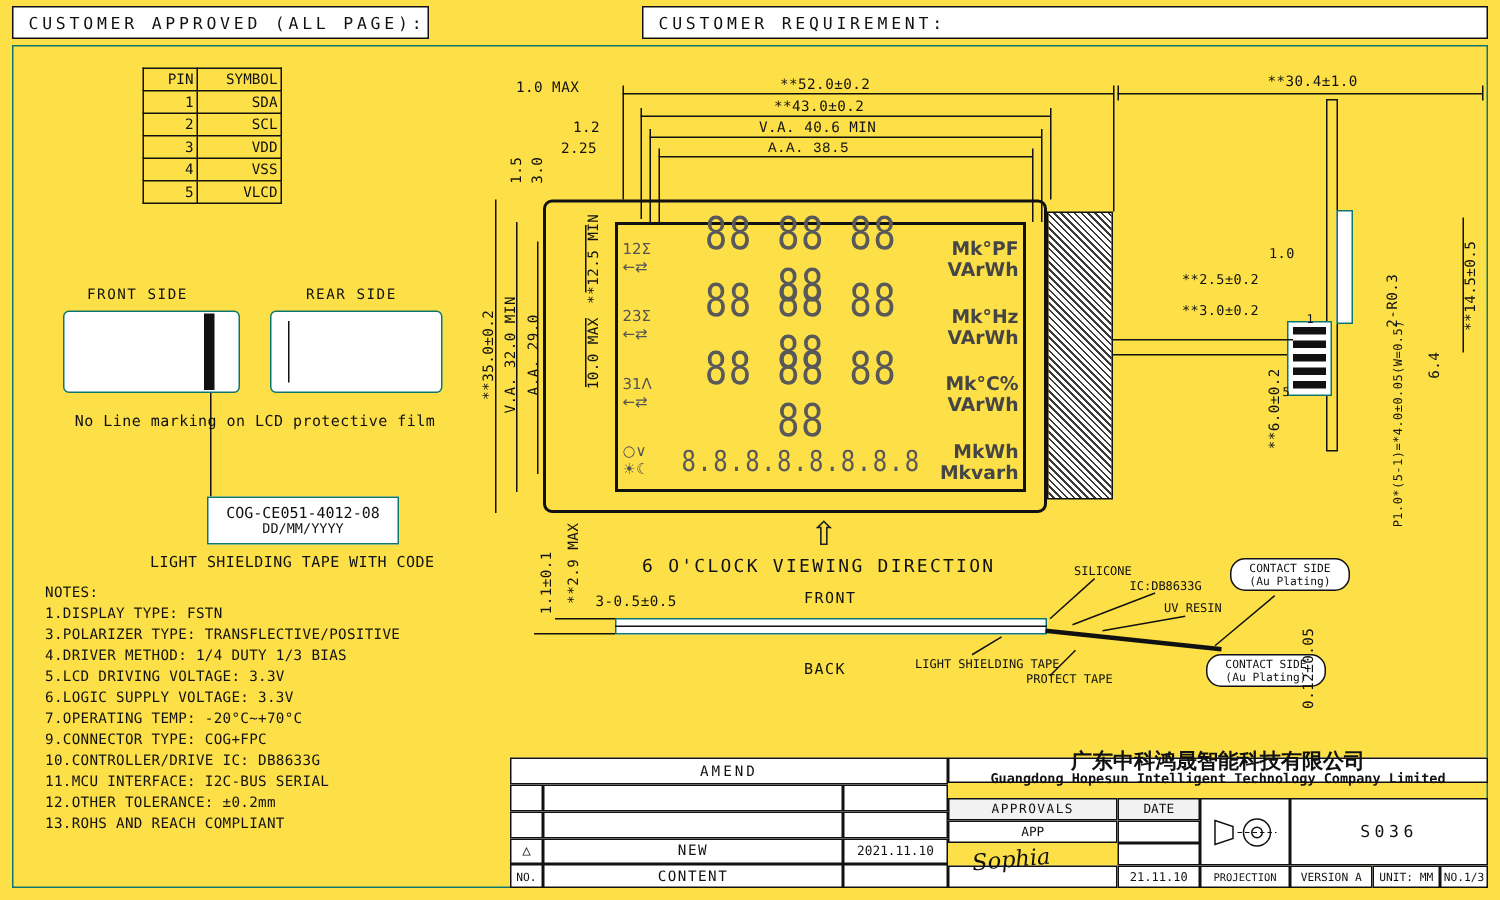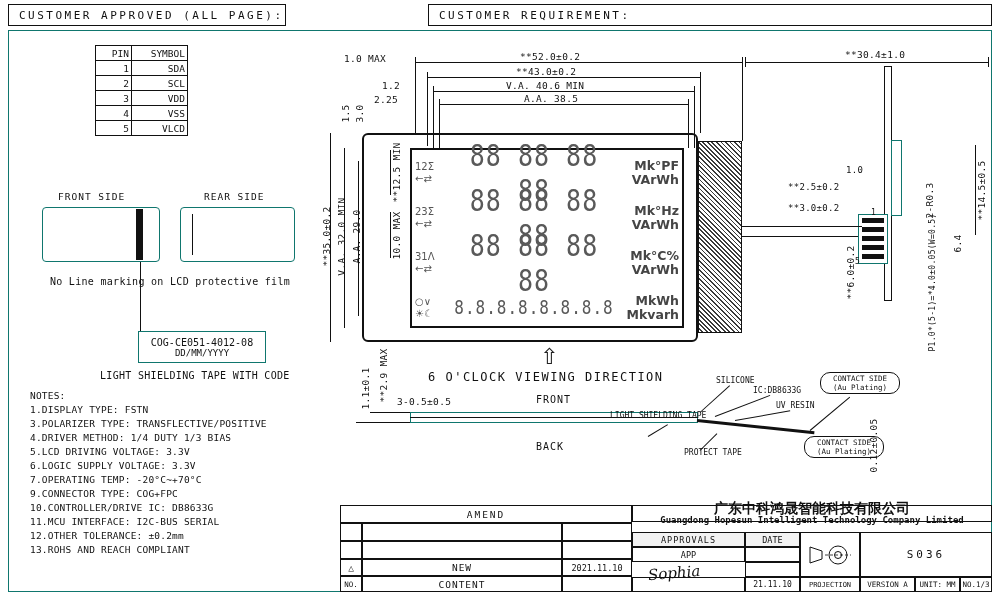--- a/index.html
+++ b/index.html
@@ -1,17 +1,17 @@
 <!DOCTYPE html>
 <html><head>
 <meta charset="utf-8">
 <style>
   * { margin:0; padding:0; box-sizing:border-box; }
   html,body { background:#ddd; }
-  #canvas { position:relative; width:1000px; height:600px; background:#ffffff;
+  #canvas { position:relative; width:1000px; height:600px; background:#fde047;
             font-family:"DejaVu Sans Mono", monospace; color:#111; overflow:hidden; }
   .abs { position:absolute; }
   .b   { position:absolute; border:1px solid #0f766e; background:#fff; }
   .lbl { position:absolute; font-size:9.5px; white-space:nowrap; letter-spacing:.3px; }
   .vlbl{ position:absolute; font-size:9.5px; white-space:nowrap; text-align:center;
          transform:rotate(-90deg); letter-spacing:.3px; }
   .hl  { position:absolute; height:1px; background:#111; }
   .vl  { position:absolute; width:1px; background:#111; }
   .dg  { position:absolute; height:1px; background:#111; transform-origin:left center; }
   .hatch { background:repeating-linear-gradient(45deg,#fff 0 2px,#3a3a3a 2px 3.2px); }
@@ -162,21 +162,21 @@
   <div class="vl" style="left:427px;top:72px;height:74px;"></div>
   <div class="vl" style="left:433px;top:86px;height:62px;"></div>
   <div class="vl" style="left:439px;top:99px;height:49px;"></div>
   <div class="vl" style="left:742px;top:57px;height:84px;"></div>
   <div class="vl" style="left:700px;top:72px;height:61px;"></div>
   <div class="vl" style="left:694px;top:86px;height:62px;"></div>
   <div class="vl" style="left:688px;top:99px;height:49px;"></div>
   <div class="lbl" style="left:520px;top:51px;">**52.0±0.2</div>
   <div class="lbl" style="left:516px;top:66px;">**43.0±0.2</div>
   <div class="lbl" style="left:506px;top:80px;text-align:center;">V.A. 40.6 MIN</div>
-  <div class="lbl" style="left:524px;top:93px;">A.A. 38.5</div>
+  <div class="lbl" style="left:512px;top:93px;font-family:Liberation Mono, monospace;">A.A. 38.5</div>
   <div class="lbl" style="left:344px;top:53px;">1.0 MAX</div>
   <div class="lbl" style="left:382px;top:80px;">1.2</div>
   <div class="lbl" style="left:374px;top:94px;">2.25</div>
   <div class="vlbl" style="left:335px;top:108px;width:20px;">1.5</div>
   <div class="vlbl" style="left:349px;top:108px;width:20px;">3.0</div>
 
   <div class="vl" style="left:330px;top:133px;height:209px;"></div>
   <div class="vl" style="left:344px;top:148px;height:180px;"></div>
   <div class="vl" style="left:358px;top:161px;height:155px;"></div>
   <div class="vlbl" style="left:291px;top:231px;width:70px;">**35.0±0.2</div>
@@ -201,21 +201,21 @@
   <div class="dg" style="left:697px;top:419px;width:118px;height:2.5px;transform:rotate(6deg);"></div>
   <div class="dg" style="left:700px;top:412px;width:40px;transform:rotate(-42deg);"></div>
   <div class="dg" style="left:715px;top:416px;width:59px;transform:rotate(-21deg);"></div>
   <div class="dg" style="left:735px;top:420px;width:56px;transform:rotate(-10deg);"></div>
   <div class="dg" style="left:810px;top:430px;width:52px;transform:rotate(-40deg);"></div>
   <div class="dg" style="left:648px;top:436px;width:23px;transform:rotate(-31deg);"></div>
   <div class="dg" style="left:700px;top:450px;width:24px;transform:rotate(-45deg);"></div>
   <div class="callout" style="left:716px;top:376px;">SILICONE</div>
   <div class="callout" style="left:753px;top:386px;">IC:DB8633G</div>
   <div class="callout" style="left:776px;top:401px;">UV RESIN</div>
-  <div class="callout" style="left:610px;top:411px;">LIGHT SHIELDING TAPE</div>
+  <div class="callout" style="left:610px;top:438px;">LIGHT SHIELDING TAPE</div>
   <div class="callout" style="left:684px;top:448px;">PROTECT TAPE</div>
   <div class="cbox" style="left:820px;top:372px;width:80px;height:22px;">
     <div>CONTACT SIDE</div>
     <div>(Au Plating)</div>
   </div>
   <div class="cbox" style="left:804px;top:436px;width:80px;height:22px;">
     <div>CONTACT SIDE</div>
     <div>(Au Plating)</div>
   </div>
   <div class="vlbl" style="left:845px;top:440px;width:56px;">0.12±0.05</div>

